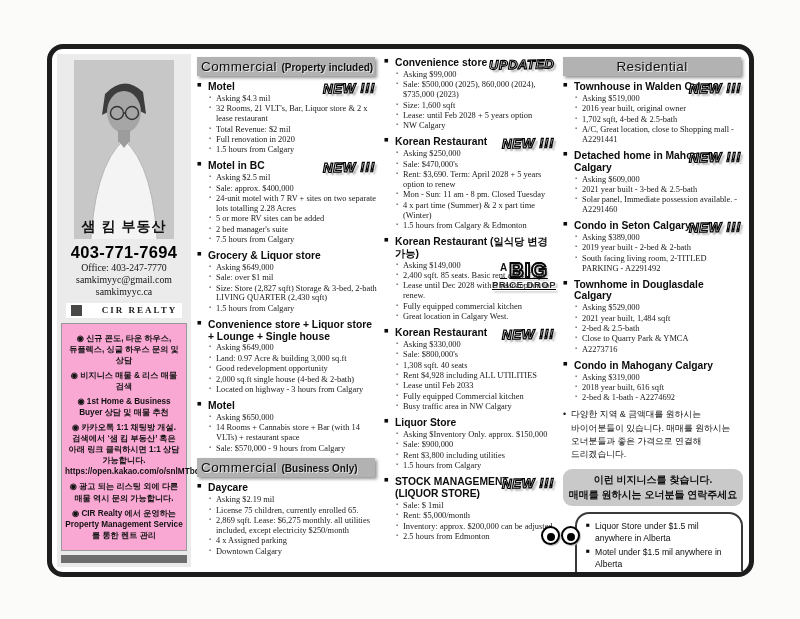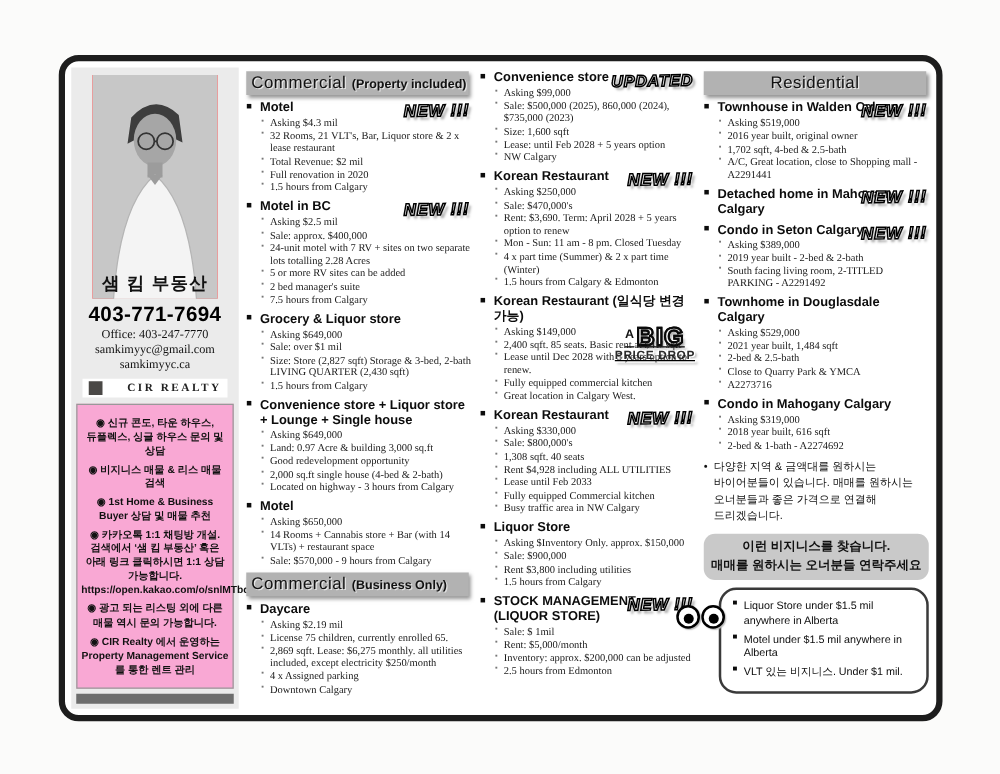--- a/index.html
+++ b/index.html
@@ -4,21 +4,21 @@
 <style>
   * { margin:0; padding:0; box-sizing:border-box; }
   html,body { width:800px; height:619px; overflow:hidden; background:#fbfbfa;
               font-family:"Liberation Sans", sans-serif; }
   .flyer { position:absolute; left:47px; top:44px; width:707px; height:533px;
            background:#fff; border:5px solid #1d1d1d; border-radius:16px;
            padding:5px 5px; display:flex; overflow:hidden; }
   
   .sidebar { width:134px; background:#ebebeb; padding:6px 4px 4px;
              display:flex; flex-direction:column; align-items:center; flex-shrink:0; }
-  .photo { width:100px; height:196px; background:#ef4444; position:relative; overflow:hidden; }
+  .photo { width:100px; height:196px; background:#fde047; position:relative; overflow:hidden; }
   .photo svg { position:absolute; left:0; top:0; }
   .agent-name { position:absolute; bottom:3px; width:100%; text-align:center;
                 font-weight:bold; font-size:14px; color:#111; letter-spacing:1px; }
   .phone { font-weight:bold; font-size:16.5px; margin-top:4px; letter-spacing:.3px; color:#000; }
   .contact { font-family:"Liberation Serif", serif; font-size:9.8px; color:#111; line-height:1.25; }
   .cir-logo { background:#fff; margin-top:4px; padding:2px 5px; display:flex; align-items:center; gap:20px; }
   .cir-square { width:11px; height:11px; background:#4a4846; display:inline-block; }
   .cir-text { font-family:"Liberation Serif", serif; font-weight:bold; font-size:9px;
               letter-spacing:2px; color:#222; }
   .notes { background:#f9a8d4; border:1px solid #999; margin-top:5px; padding:7px 3px;
@@ -257,20 +257,25 @@
           <ul class="l-bullets">
             <li>Asking $519,000</li>
             <li>2016 year built, original owner</li>
             <li>1,702 sqft, 4-bed &amp; 2.5-bath</li>
             <li>A/C, Great location, close to Shopping mall - A2291441</li>
           </ul>
         </section>
         <section class="listing">
           <h3 class="l-title">Detached home in Mahogany Calgary</h3>
           <span class="badge-new">NEW !!!</span>
+          <ul class="l-bullets">
+            <li>Asking $609,000</li>
+            <li>2021 year built - 3-bed &amp; 2.5-bath</li>
+            <li>Solar panel, Immediate possession available. - A2291460</li>
+          </ul>
         </section>
         <section class="listing">
           <h3 class="l-title">Condo in Seton Calgary</h3>
           <span class="badge-new">NEW !!!</span>
           <ul class="l-bullets">
             <li>Asking $389,000</li>
             <li>2019 year built - 2-bed &amp; 2-bath</li>
             <li>South facing living room, 2-TITLED PARKING - A2291492</li>
           </ul>
         </section>

